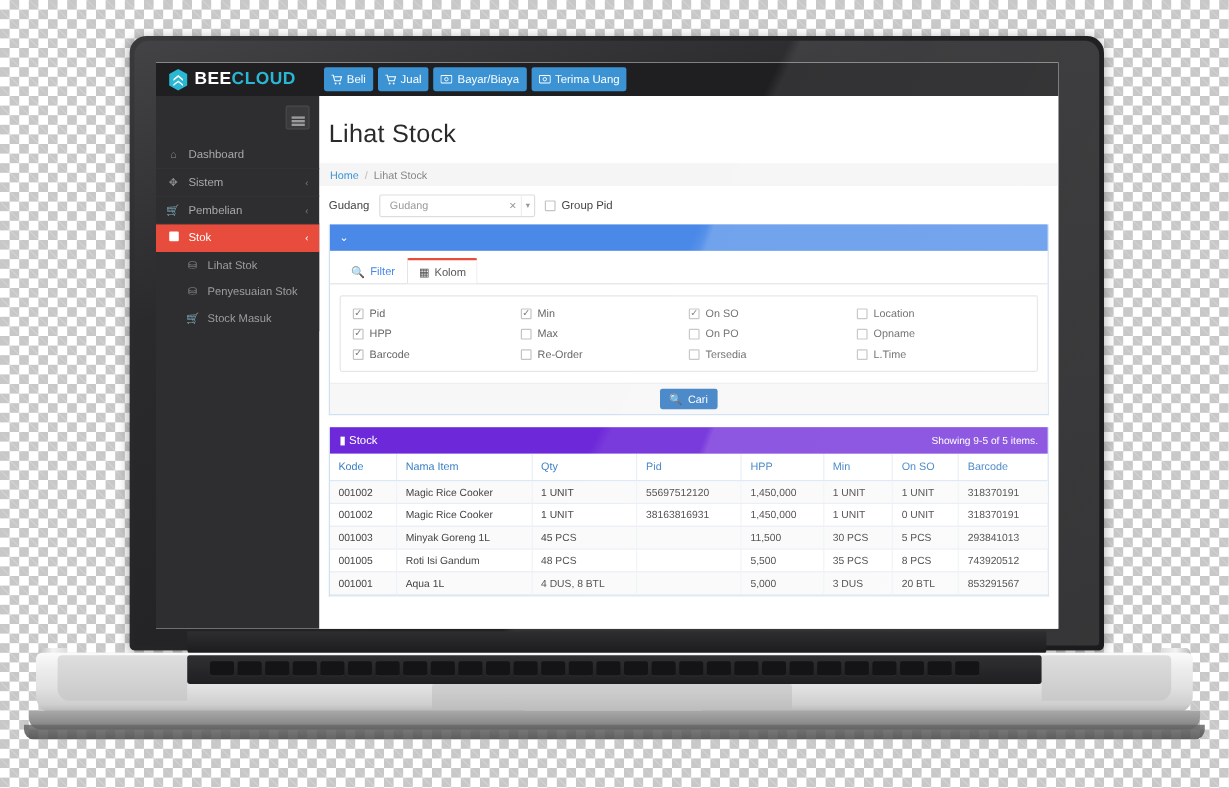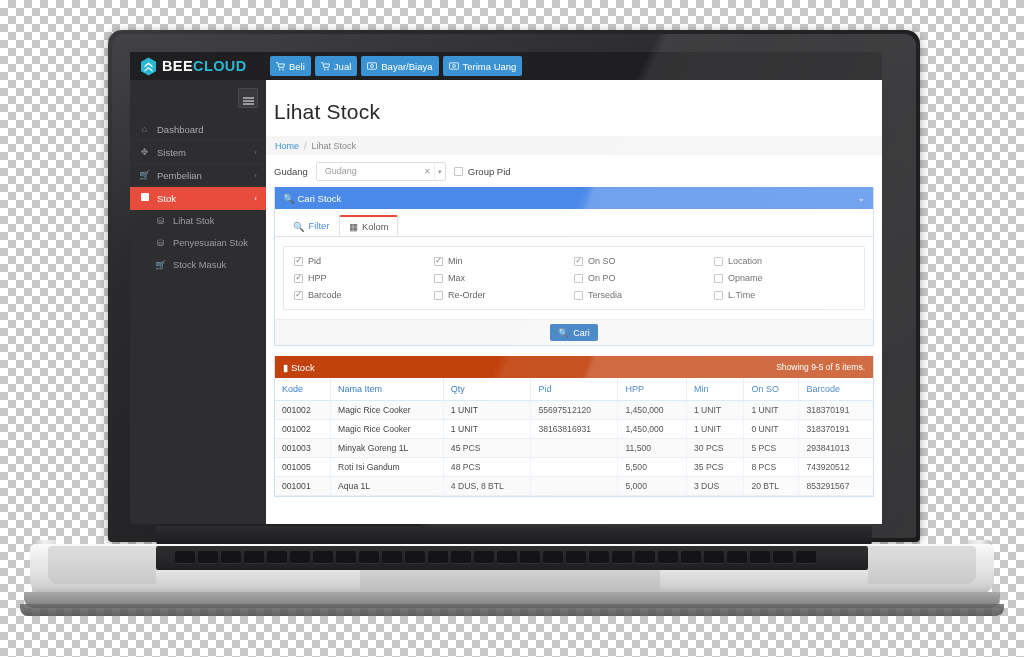--- a/index.html
+++ b/index.html
@@ -126,21 +126,21 @@
   .select2 .arw { width:11px; border-left:1px solid #eee; text-align:center; color:#999; font-size:7px;
                   height:17px; line-height:17px; }
   .cbx { width:9px; height:9px; border:1px solid #c4c4c4; border-radius:1px; background:#fff;
          display:inline-flex; align-items:center; justify-content:center; flex:none; cursor:pointer;}
   .cbx.on::after { content:"✓"; font-size:8px; color:#777; line-height:1; }
   .inline-cb { display:flex; align-items:center; gap:5px; font-size:9.5px; color:#444; cursor:pointer;}
 
   .panel { margin:0 8px 10px 8px; border:1px solid #cfe0f1; border-top:none; background:#fff; }
   .panel-head { height:22px; background:#4a89e8; color:#fff; display:flex; align-items:center;
                 padding:0 8px; font-size:9.5px; gap:5px; position:relative; overflow:hidden;}
-  .panel-head.blue2 { background:#c2410c; }
+  .panel-head.blue2 { background:#6d28d9; }
   .panel-head .shine { position:absolute; inset:0;
         background:linear-gradient(110deg, rgba(255,255,255,0) 52%, rgba(255,255,255,.14) 53%);
         pointer-events:none; }
   .panel-head .ttl { flex:1; z-index:1; }
   .panel-head .right { font-size:8.5px; z-index:1; }
   .panel-head .chev { z-index:1; cursor:pointer; font-size:9px; }
 
   .tabs { display:flex; padding:6px 8px 0 8px; border-bottom:1px solid #e3e3e3; }
   .tab { height:21px; padding:0 9px; font-size:9.3px; color:#4a89e8; display:flex; align-items:center;
          gap:4px; border:1px solid transparent; border-bottom:none; cursor:pointer; }
@@ -298,24 +298,20 @@
           </div>
           <label class="inline-cb">
             <span class="cbx"></span>
             <span>Group Pid</span>
           </label>
         </div>
 
         <div class="panel">
           <div class="panel-head">
             <span class="shine"></span>
-            <span class="ttl">
-              <span>🔍</span>
-              <span>Cari Stock</span>
-            </span>
             <span class="chev">⌄</span>
           </div>
 
           <div class="tabs">
             <div class="tab">
               <span>🔍</span>
               <span>Filter</span>
             </div>
             <div class="tab active">
               <span>▦</span>

